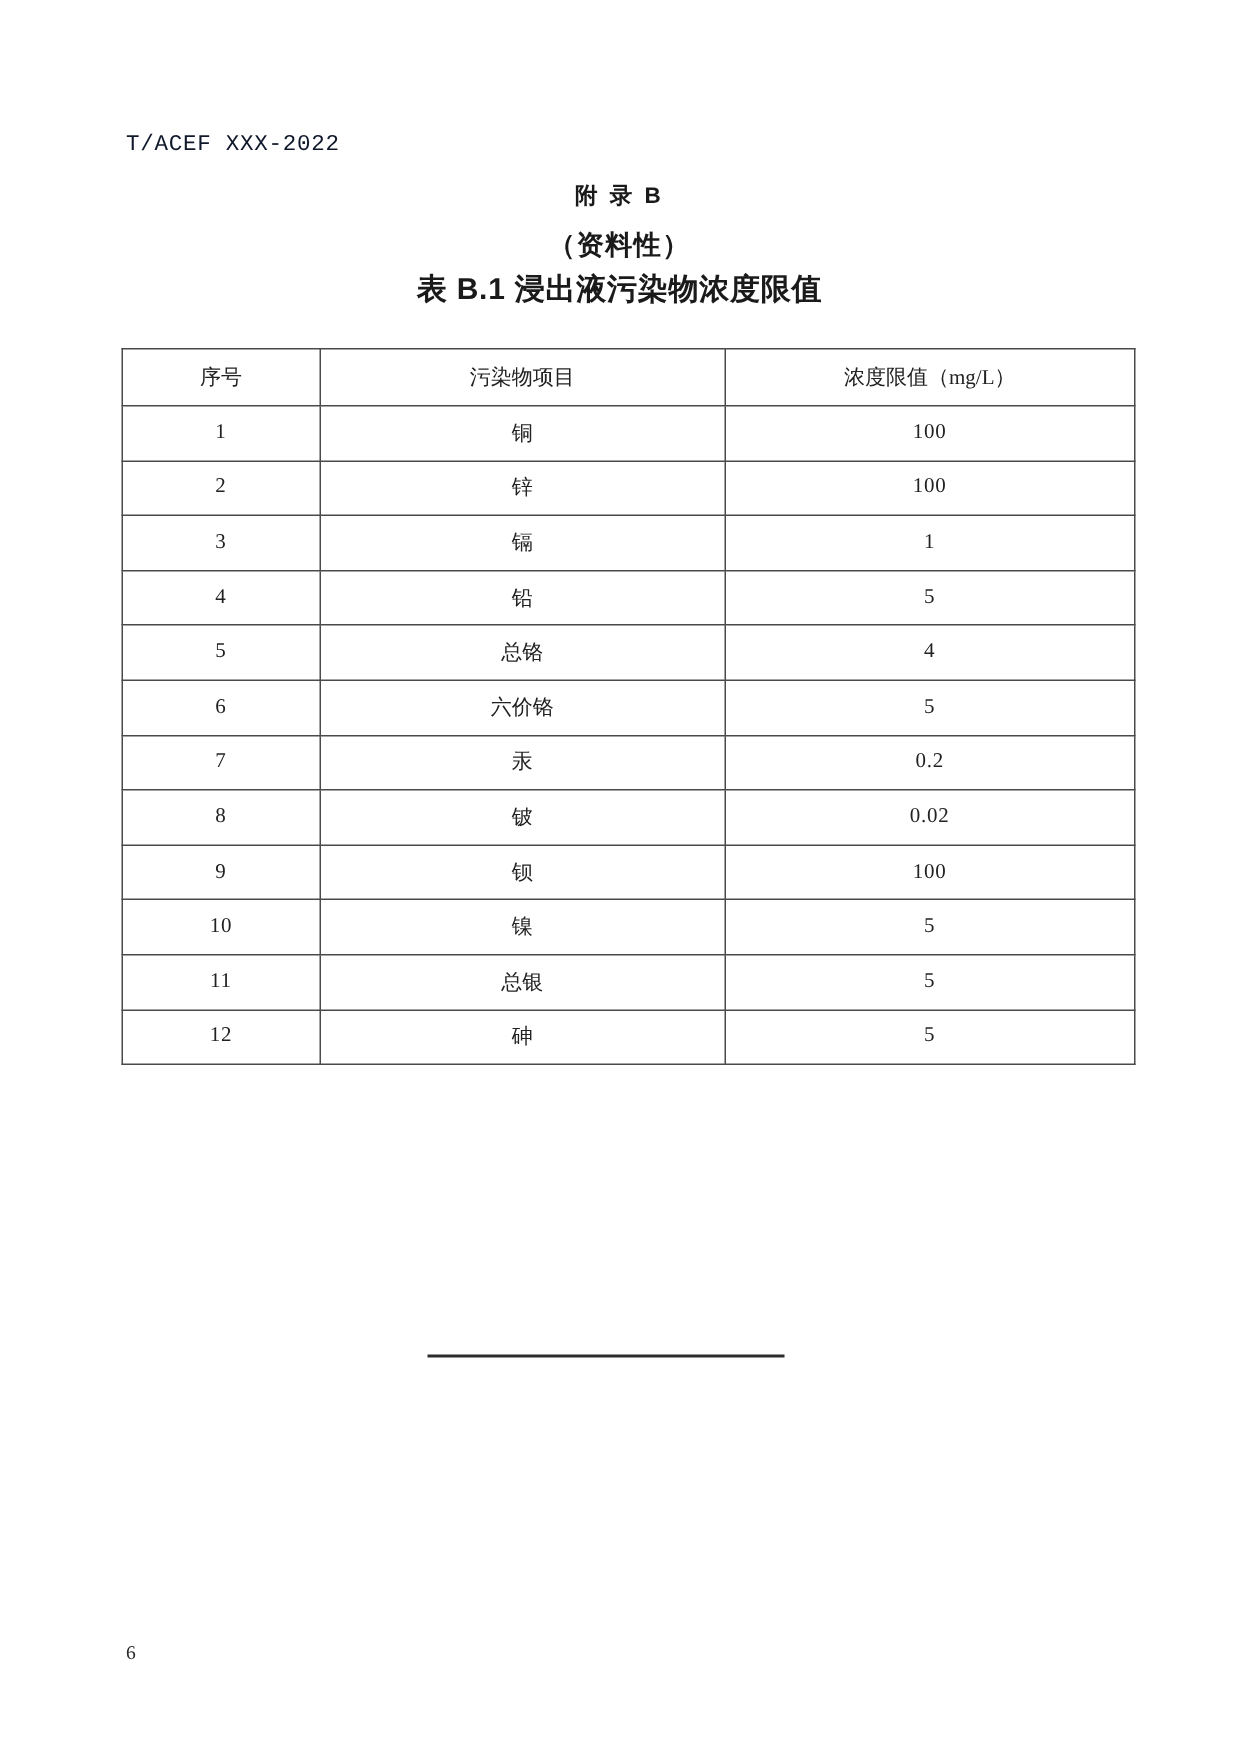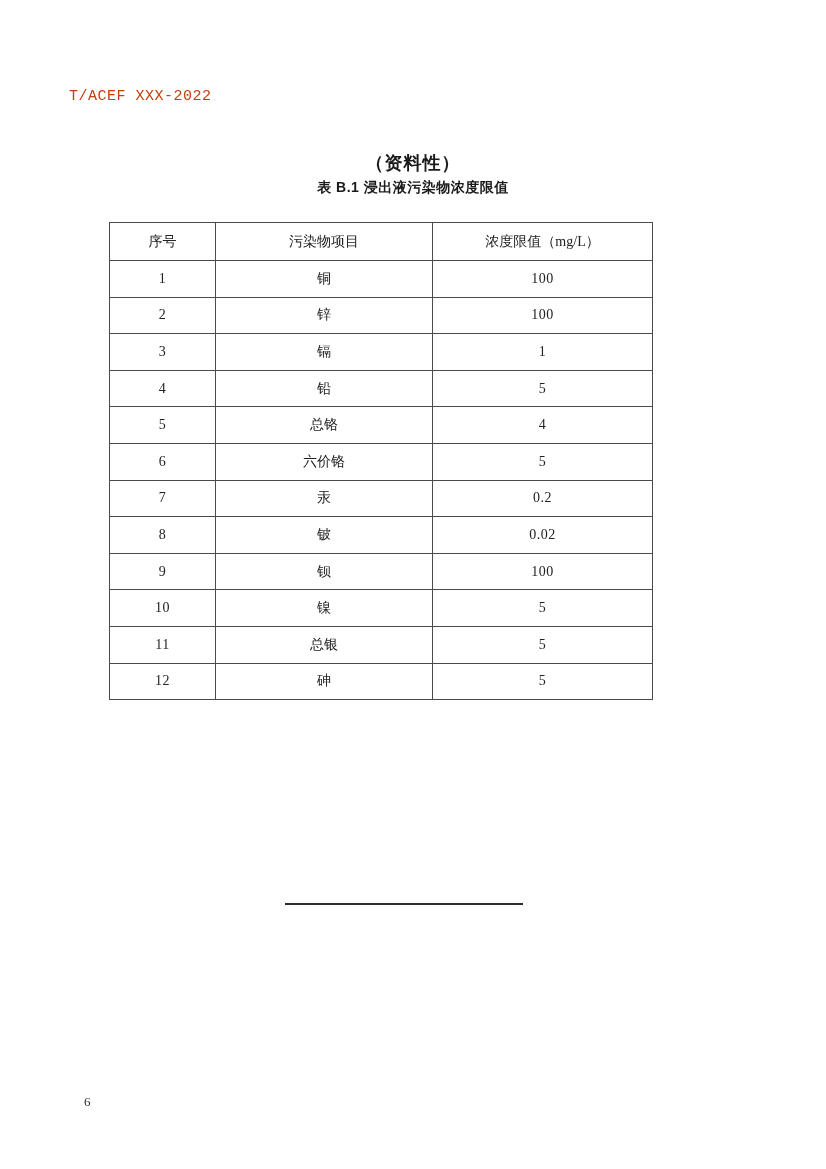--- a/index.html
+++ b/index.html
@@ -10,50 +10,49 @@
   .page {
     position: relative;
     width: 826px;
     height: 1169px;
     background: #ffffff;
     overflow: hidden;
     color: #1f1f1f;
   }
   .doc-code {
     position: absolute;
-    left: 69px;
+    left: 84px;
     top: 88px;
     font-family: "Liberation Mono", "DejaVu Sans Mono", monospace;
     font-size: 15px;
     letter-spacing: 0.5px;
-    color: #c2410c;
+    color: #0f172a;
     white-space: pre;
   }
   .center-line {
     position: absolute;
     left: 0;
     width: 100%;
     text-align: center;
     font-family: "Liberation Sans", "DejaVu Sans", sans-serif;
     font-weight: bold;
     color: #1a1a1a;
   }
   .appendix-title { top: 121px; font-size: 15px; letter-spacing: 2px; }
   .appendix-subtitle { top: 151px; font-size: 18px; letter-spacing: 1px; }
-  .table-caption { top: 179px; font-size: 14px; letter-spacing: 0.5px; text-align: center; }
+  .table-caption { top: 179px; font-size: 20px; letter-spacing: 0.5px; text-align: center; }
 
   table.limits {
     position: absolute;
     left: 81px;
-    top: 222px;
-    width: 544px;
+    top: 232px;
+    width: 676px;
     border-collapse: collapse;
     table-layout: fixed;
     border: 1.5px solid #3d3d3d;
-    margin-left: 28px;
   }
   table.limits th, table.limits td {
     border: 1px solid #4a4a4a;
     text-align: center;
     vertical-align: middle;
     padding: 0;
     font-weight: normal;
     color: #222222;
   }
   table.limits th {
@@ -85,20 +84,21 @@
     color: #2a2a2a;
   }
 </style>
 </head>
 <body>
 
 <div class="page">
 
   <div class="doc-code">T/ACEF XXX-2022</div>
 
+  <div class="center-line appendix-title">附 录 B</div>
 
   <div class="center-line appendix-subtitle">（资料性）</div>
 
   <div class="center-line table-caption">表 B.1 浸出液污染物浓度限值</div>
 
   <table class="limits">
     <colgroup>
       <col style="width:19.5%">
       <col style="width:40%">
       <col style="width:40.5%">

